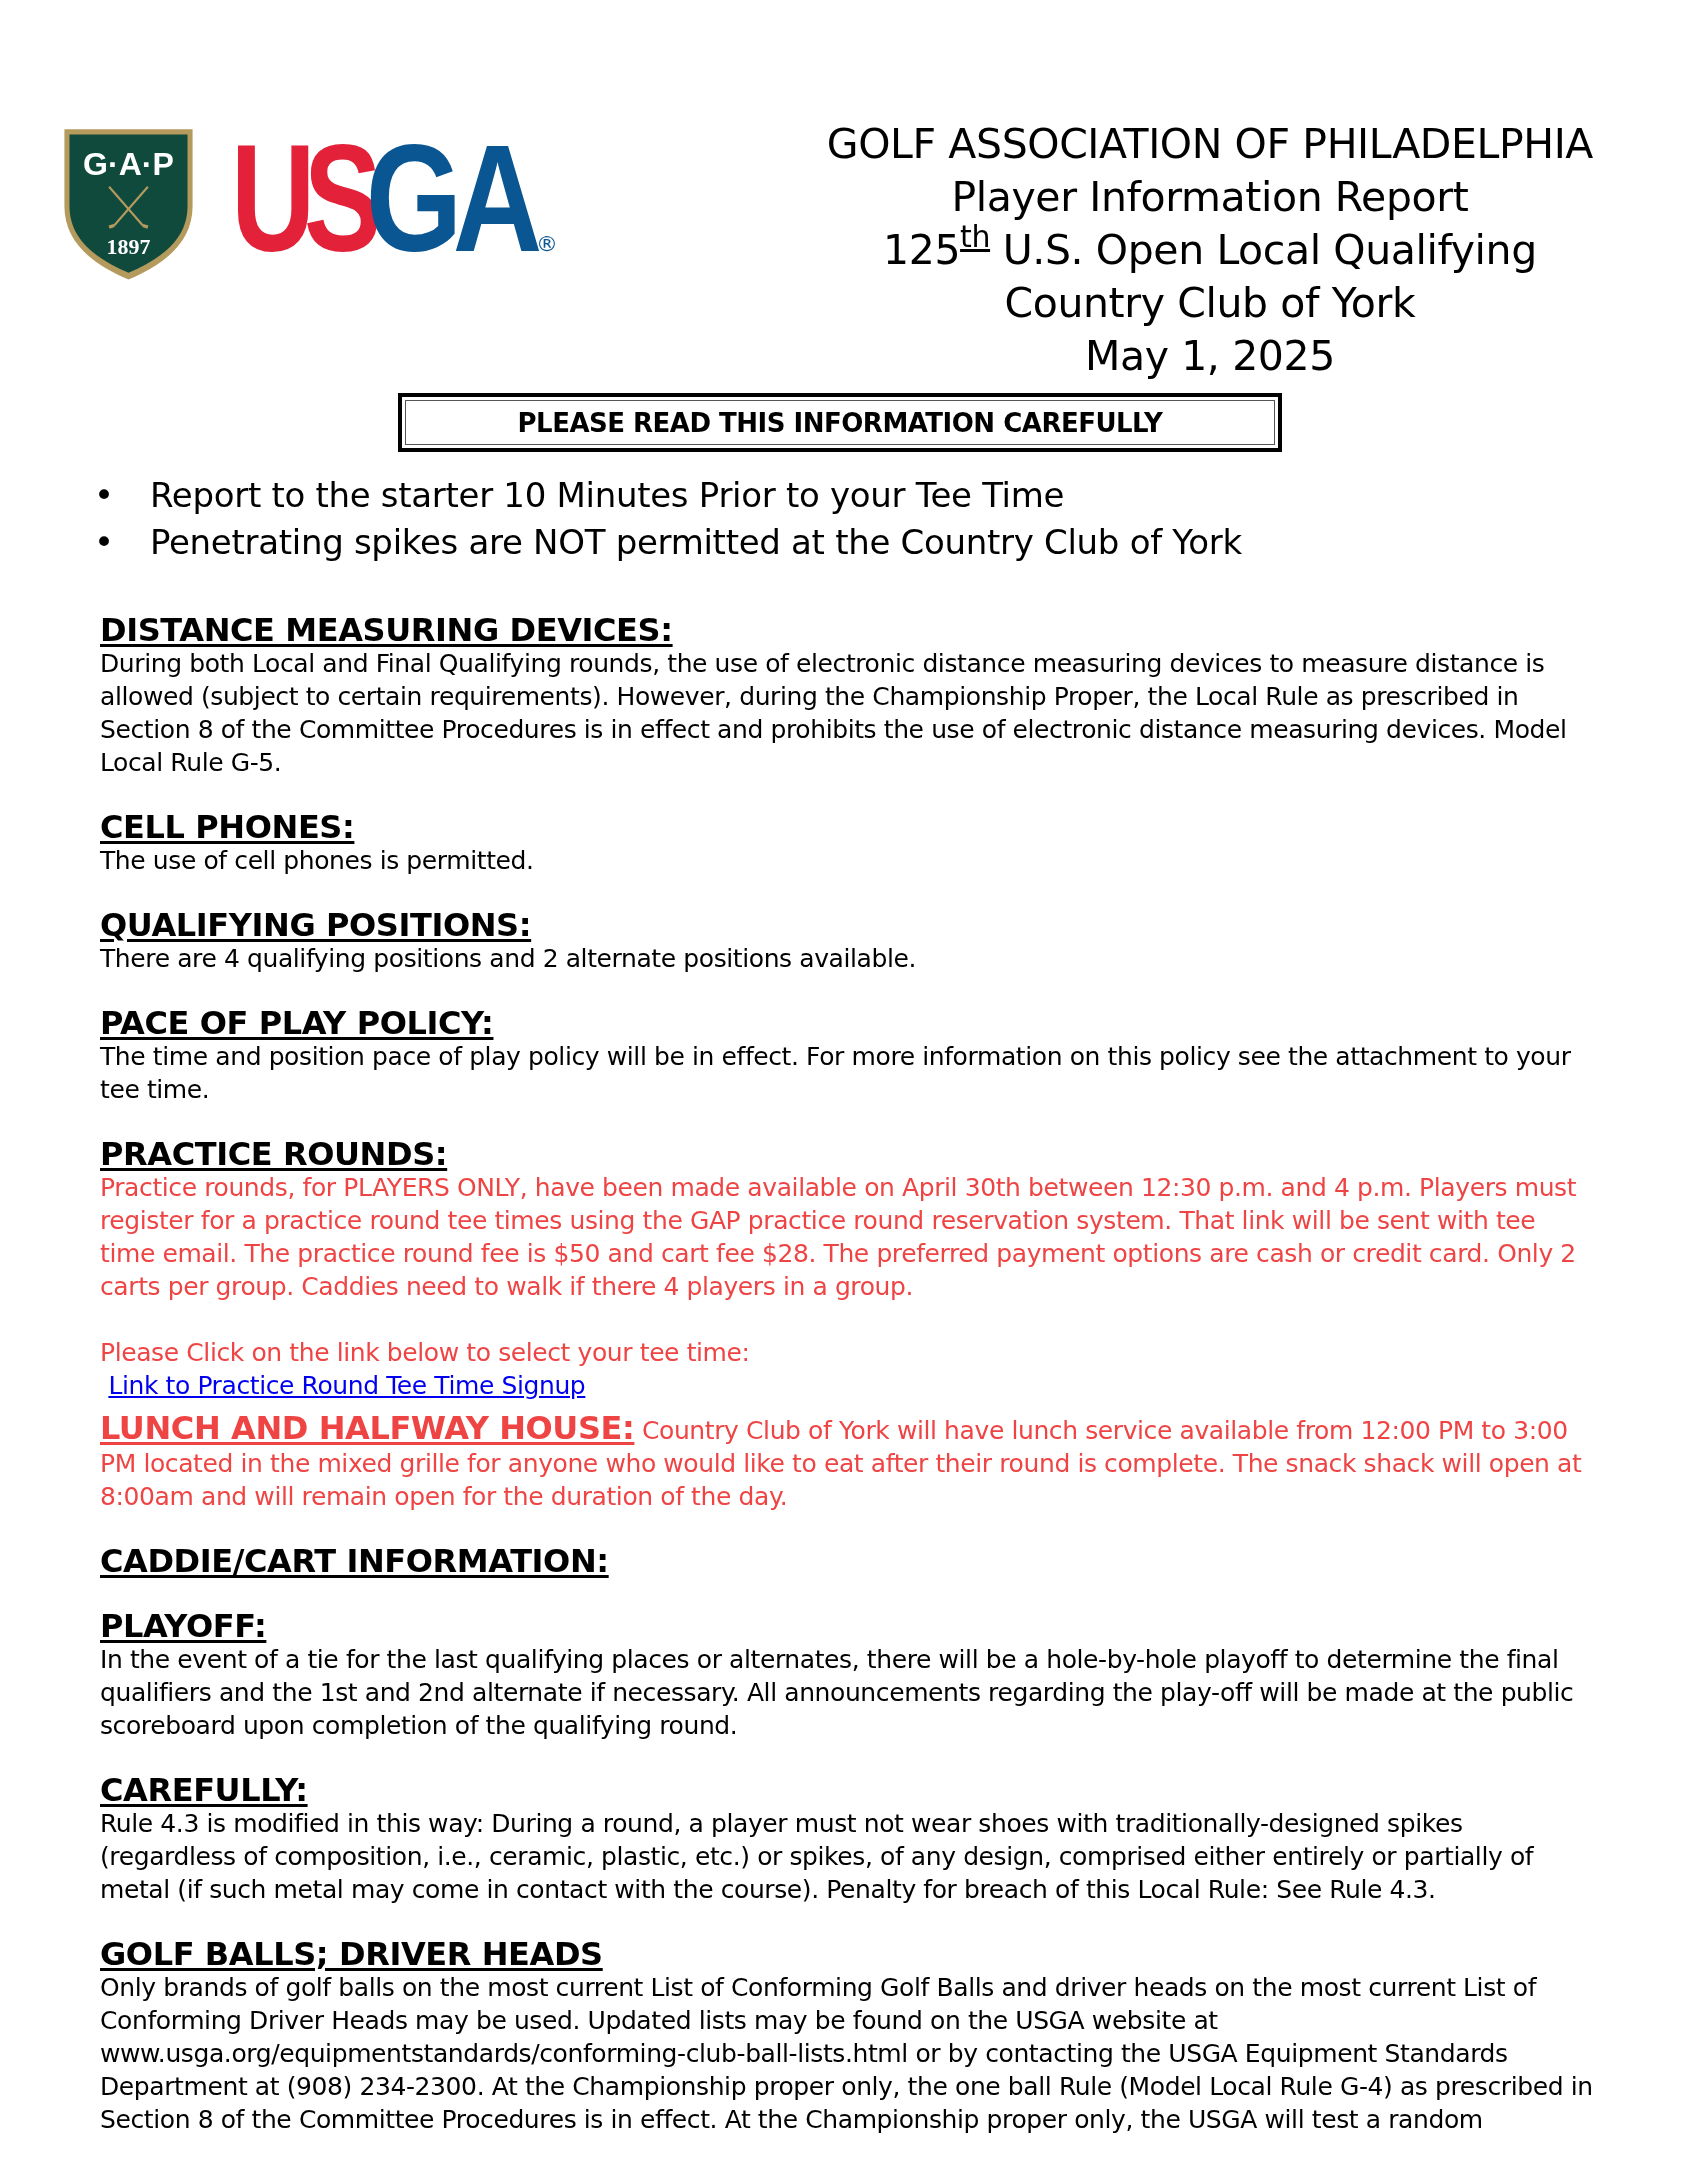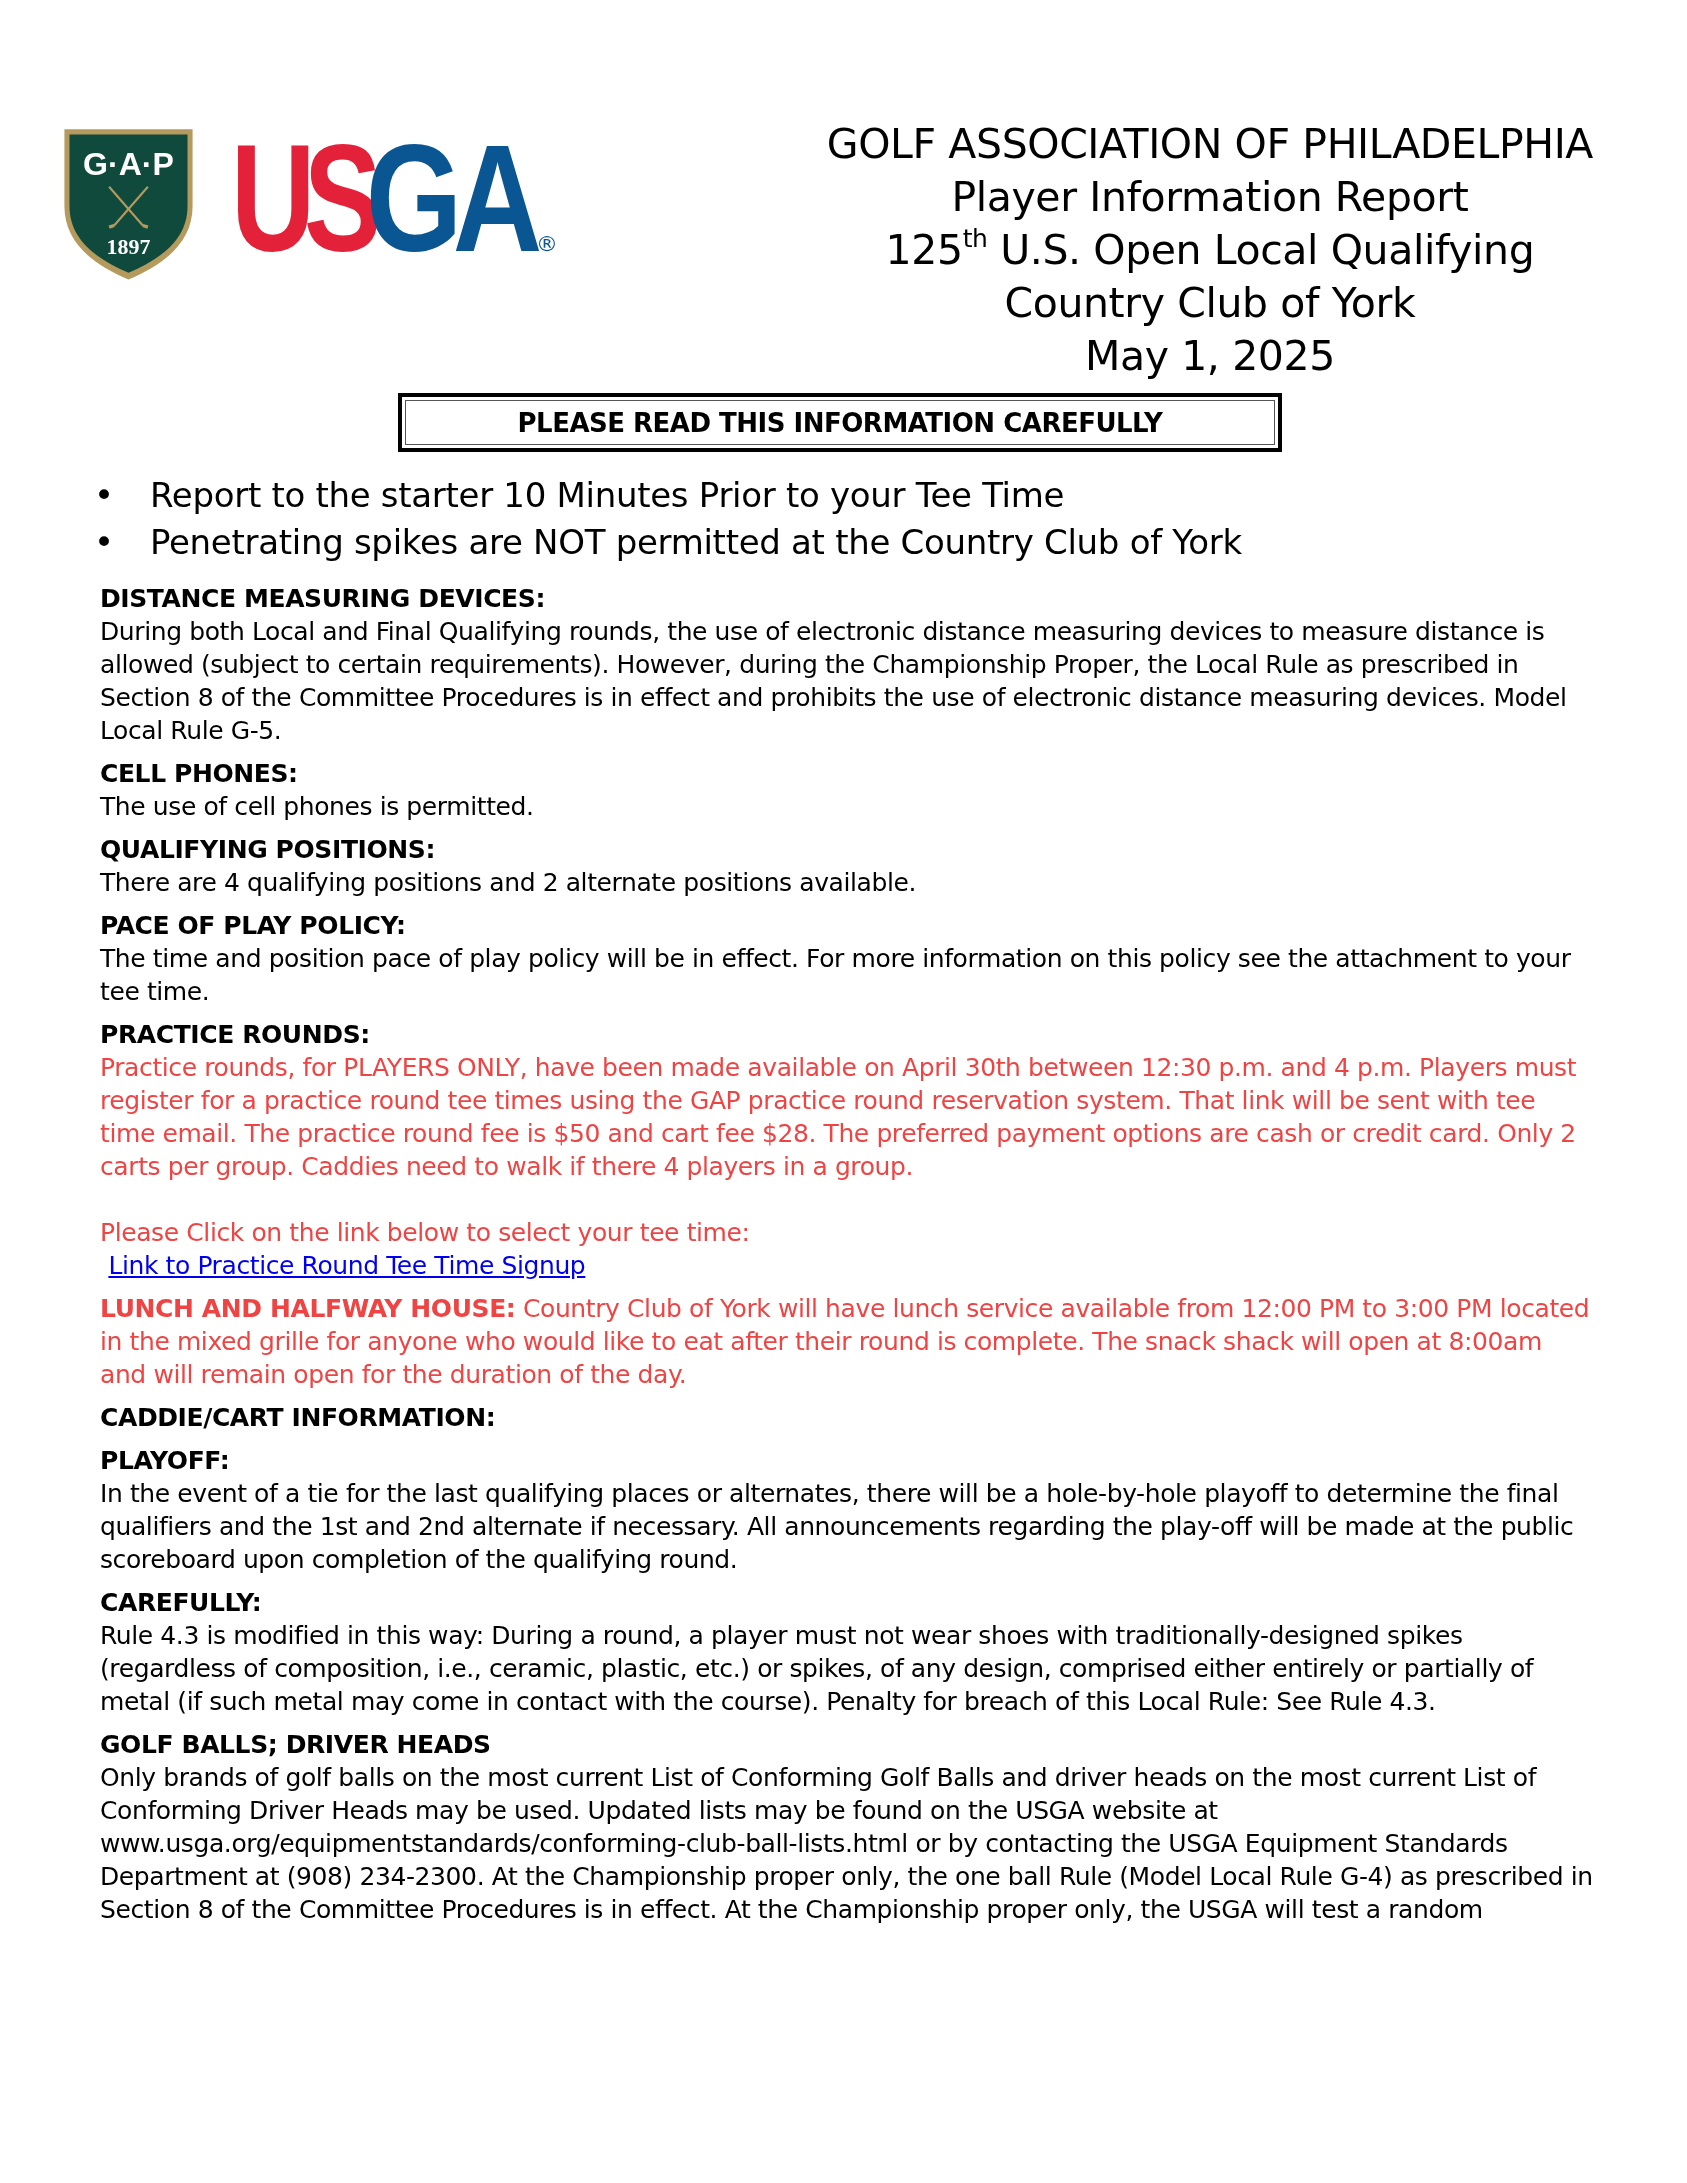--- a/index.html
+++ b/index.html
@@ -7,36 +7,36 @@
     width: 1687px; height: 2183px; position: relative; overflow: hidden;
     font-family: "DejaVu Sans", sans-serif; color: #000;
   }
   .logo-area { position: absolute; left: 44px; top: 118px; width: 523px; height: 177px; }
   .gap-shield { position: absolute; left: 17px; top: 8.4px; width: 135px; height: 156px; }
   .usga-logo { position: absolute; left: 187px; top: 8.4px; width: 337px; height: 135px; }
   .header-block {
     position: absolute; right: 94px; top: 118px; text-align: center;
     font-size: 41px; line-height: 53px; letter-spacing: -0.4px;
   }
-  .header-block sup { font-size: 25px; line-height: 0; vertical-align: 17px; }
+  .header-block sup { font-size: 30px; line-height: 0; vertical-align: 17px; text-decoration: underline; }
   .notice-box {
     position: absolute; left: 398px; top: 393px; width: 884px; height: 59px;
     border: 4.2px solid #000; box-sizing: border-box; outline: 0.8px solid #555; outline-offset: -8.4px;
     display: flex; align-items: center; justify-content: center;
     font-weight: bold; font-size: 26px; letter-spacing: -0.5px;
   }
   .bullets { position: absolute; left: 94px; top: 472px; font-size: 34px; line-height: 47px; letter-spacing: -0.3px; }
   .bullet { display: flex; }
   .bullet .dot { width: 56px; flex: none; }
   .content {
     position: absolute; left: 100px; top: 582px; width: 1493px;
     font-size: 25px; line-height: 33px; letter-spacing: -0.4px;
   }
   .section { margin-bottom: 10px; }
-  .h { font-weight: bold; text-decoration-thickness: 2.5px; text-underline-offset: 3.4px; font-size: 25px; }
+  .h { font-weight: bold; text-decoration: underline; text-decoration-thickness: 2.5px; text-underline-offset: 3.4px; font-size: 32px; margin-top: 32px; }
   .gray { color: #ef4444; }
   .link { color: #0000ee; text-decoration: underline; margin-left: 8.4px; cursor: pointer; text-align: right; }
   .spacer { height: 33px; }
 </style>
 </head>
 <body>
 
 <div class="logo-area">
   <svg class="gap-shield" viewBox="0 0 160 185">
     <path d="M4 4 H156 V95 C156 140 120 165 80 182 C40 165 4 140 4 95 Z" fill="#b59a5e"></path>

